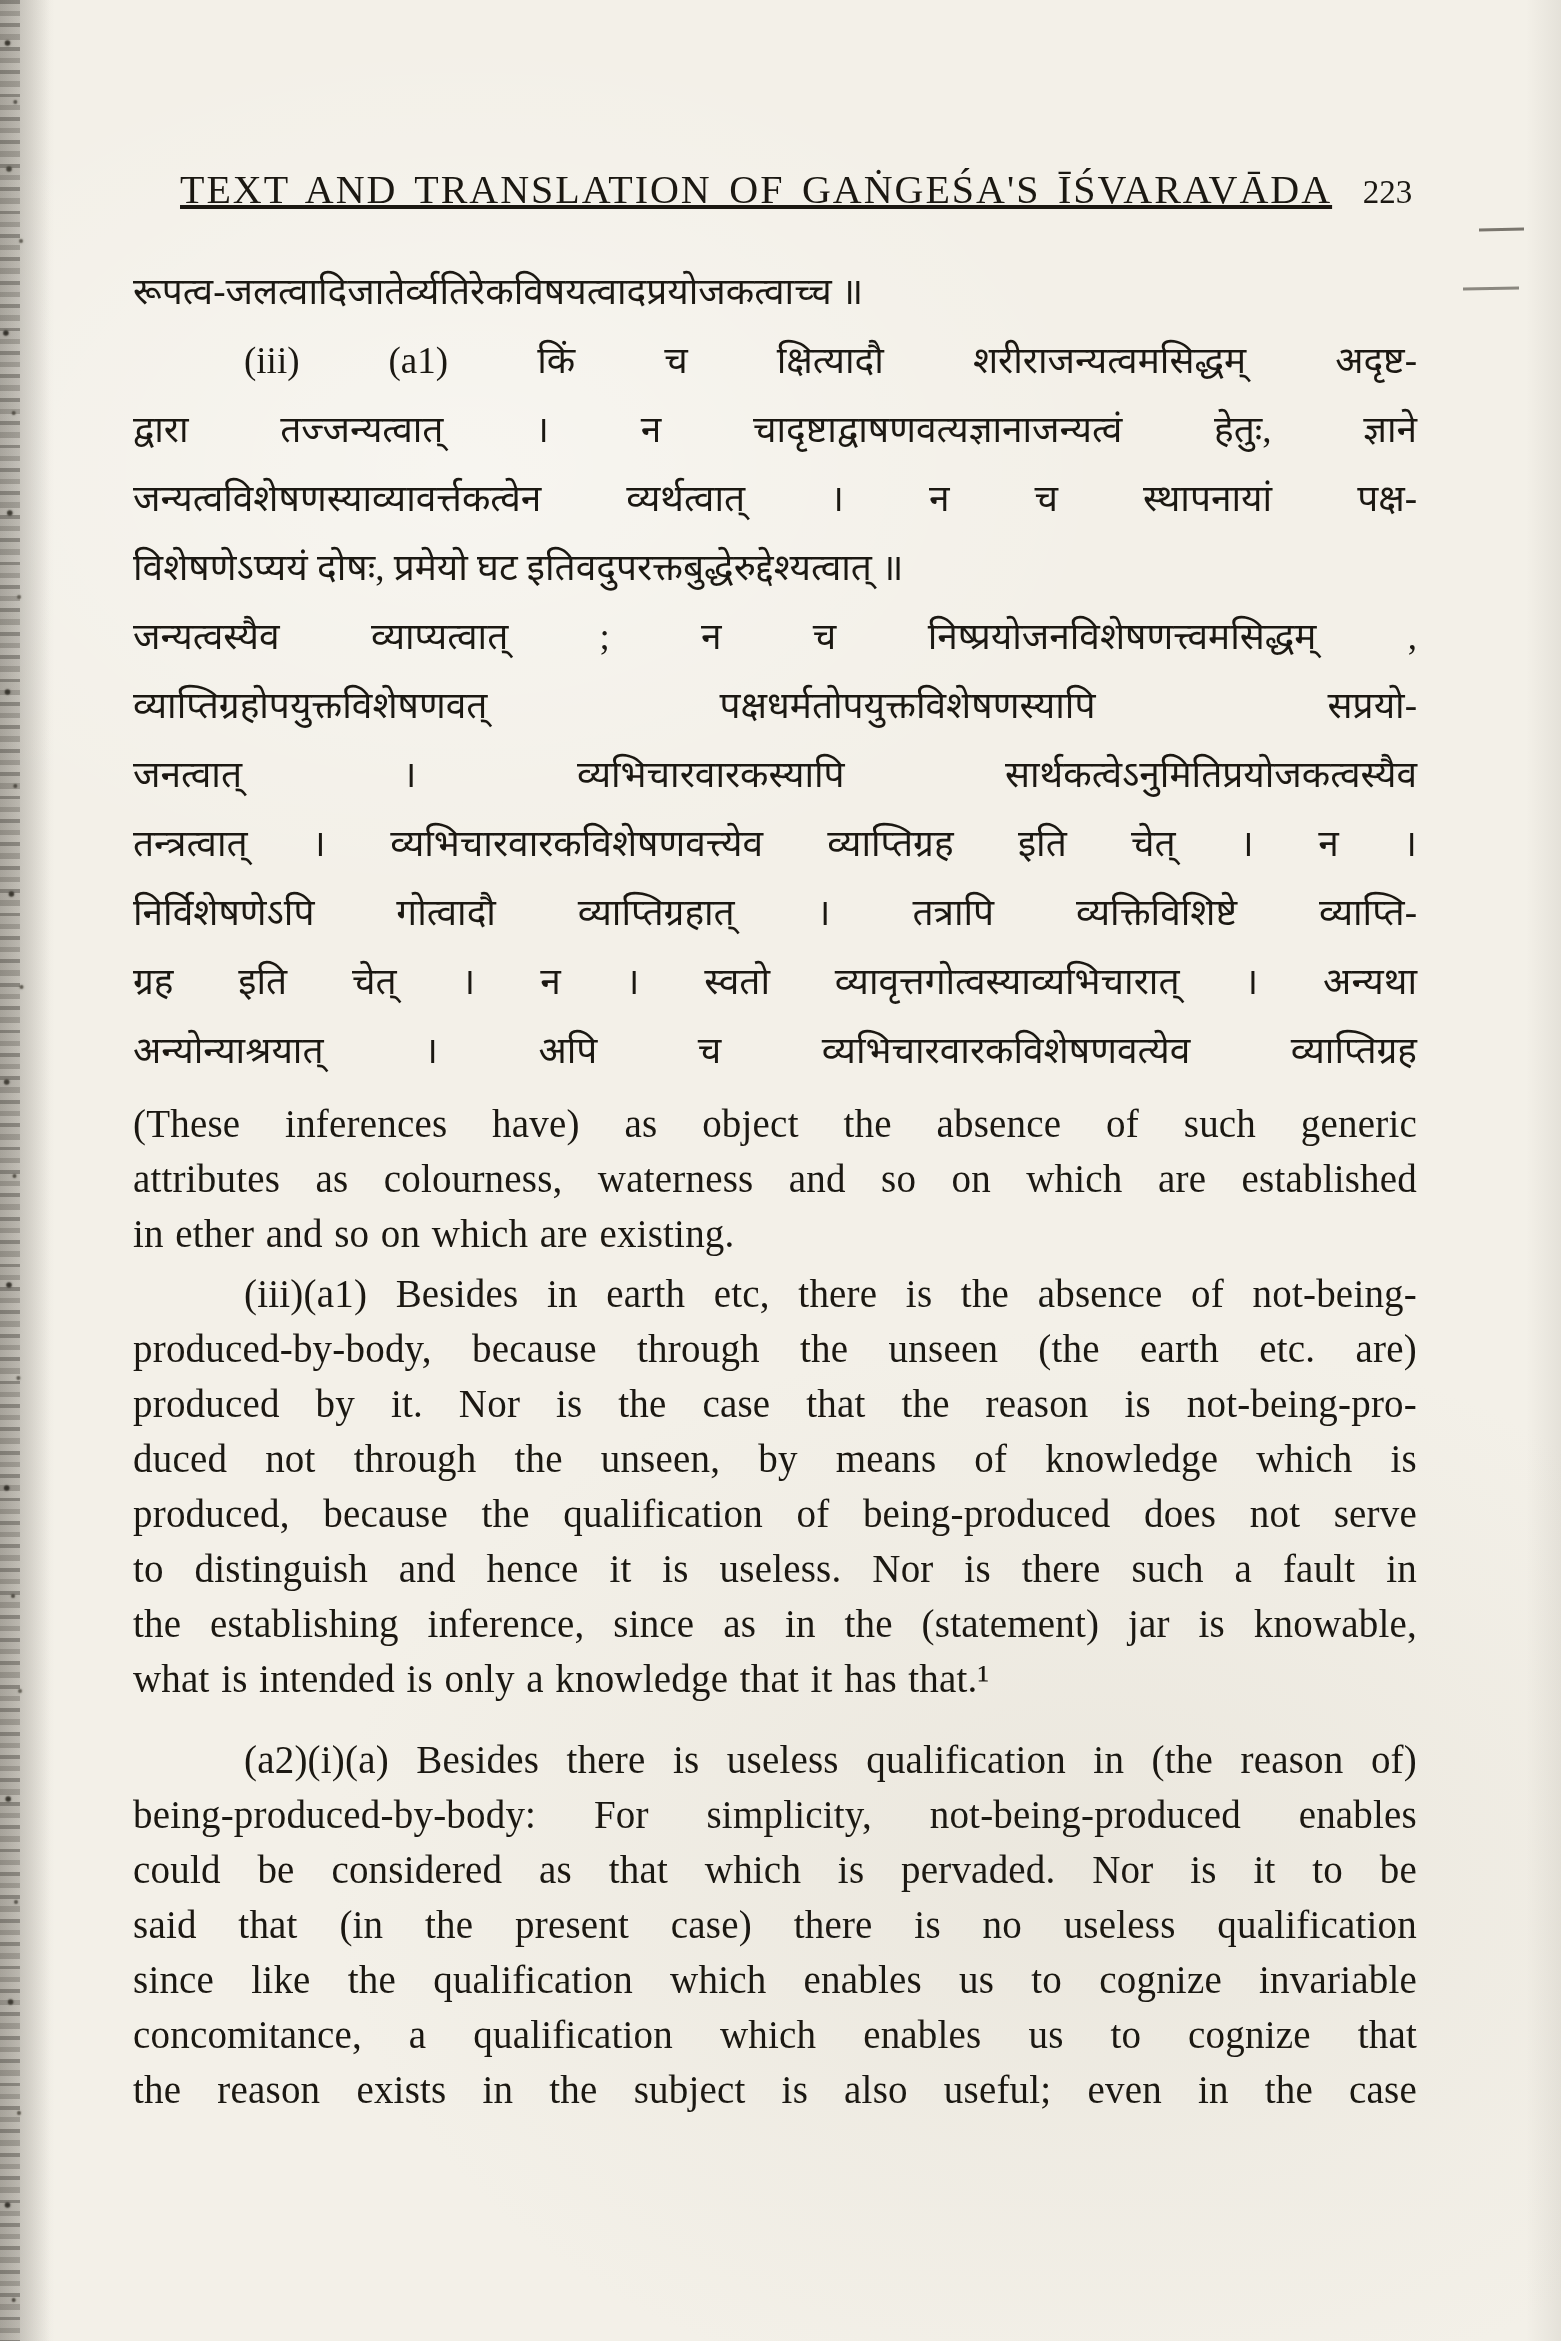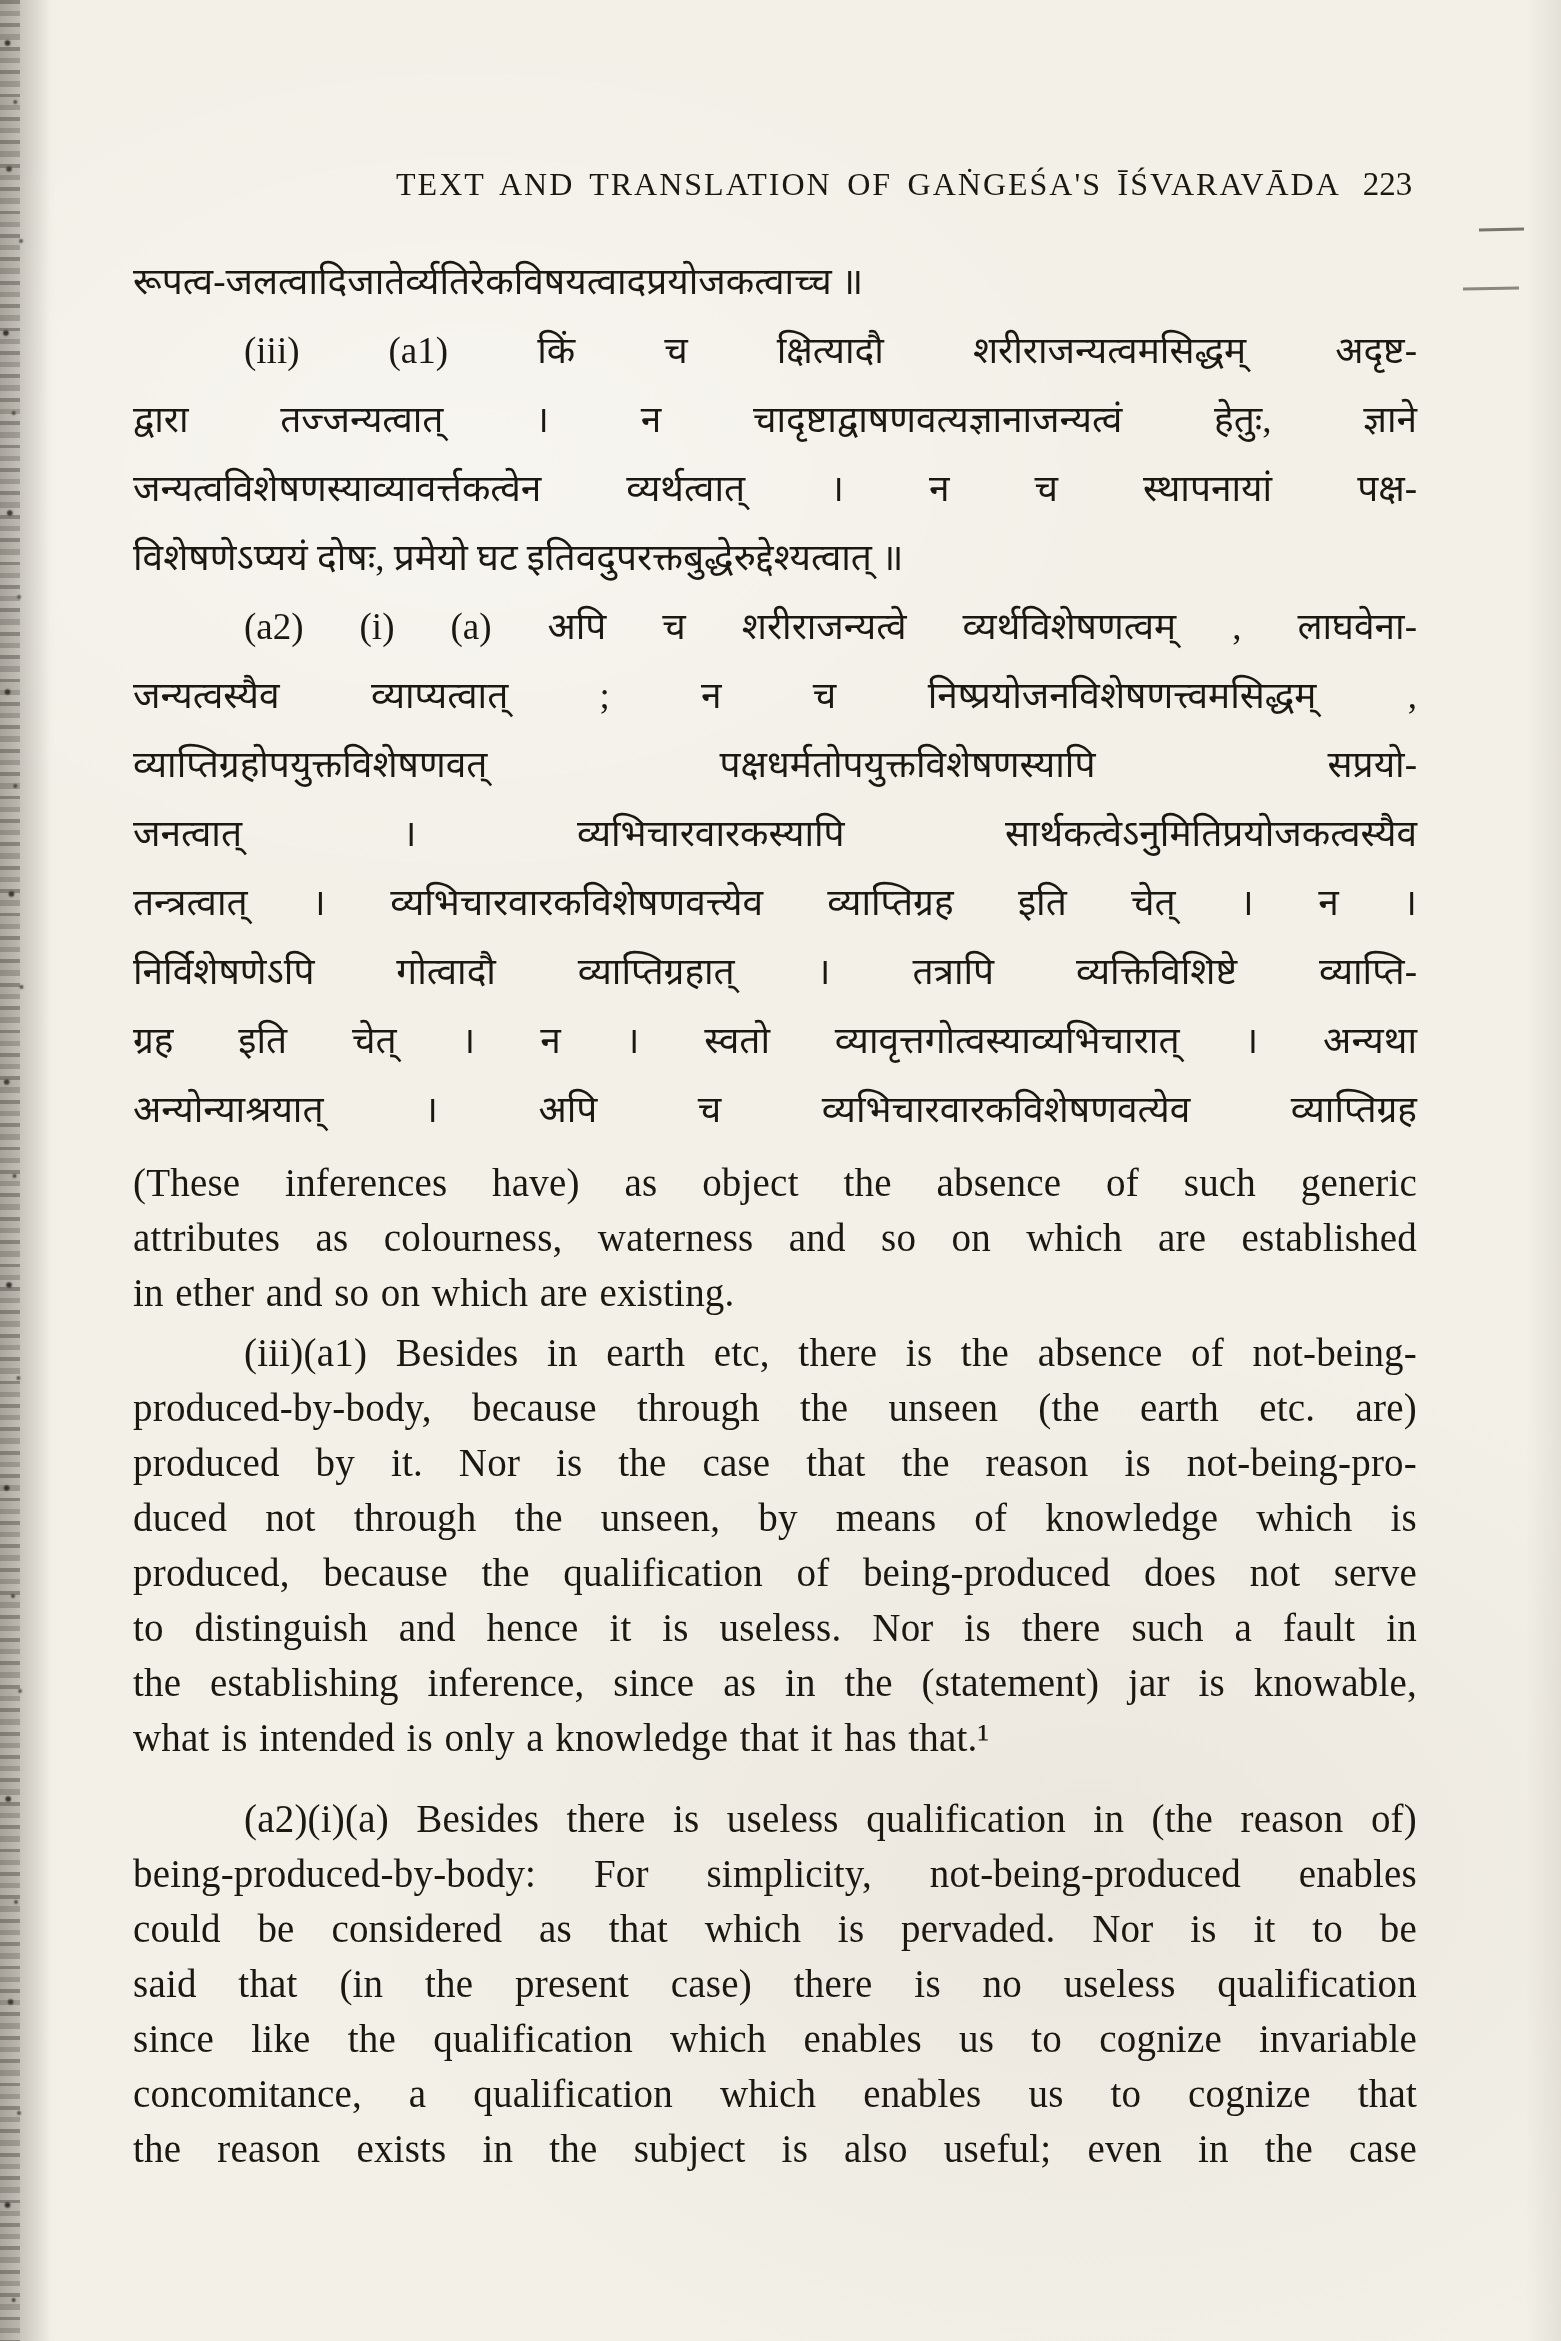--- a/index.html
+++ b/index.html
@@ -60,22 +60,22 @@
     background: rgba(70,66,58,0.60); transform: rotate(-1deg);
   }
 
   .content { position: absolute; left: 133px; right: 144px; top: 166px; }
 
   .header-row {
     display: flex; align-items: baseline;
     padding: 0 4.7px 0 47px; margin-bottom: 44px;
   }
   .header-title {
-    flex: 1; text-align: right;
-    font-size: 32px; letter-spacing: 2px; word-spacing: 5.5px;
+    flex: 1; text-align: left;
+    font-size: 40px; letter-spacing: 2px; word-spacing: 5.5px; text-decoration: underline;
   }
   .page-number { font-size: 33px; margin-left: 22px; }
 
   .line { white-space: normal; }
   .just { text-align: justify; text-align-last: justify; }
   .indent { text-indent: 111px; }
 
   .sanskrit {
     font-family: Liberation Serif, serif;
     font-size: 37px; line-height: 69px;
@@ -115,21 +115,20 @@
       <div class="para">
           <div class="line">रूपत्व-जलत्वादिजातेर्व्यतिरेकविषयत्वादप्रयोजकत्वाच्च ॥</div>
         </div>
       <div class="para">
           <div class="line just indent">(iii) (a1) किं च क्षित्यादौ शरीराजन्यत्वमसिद्धम् अदृष्ट-</div>
           <div class="line just">द्वारा तज्जन्यत्वात् । न चादृष्टाद्वाषणवत्यज्ञानाजन्यत्वं हेतुः, ज्ञाने</div>
           <div class="line just">जन्यत्वविशेषणस्याव्यावर्त्तकत्वेन व्यर्थत्वात् । न च स्थापनायां पक्ष-</div>
           <div class="line">विशेषणेऽप्ययं दोषः, प्रमेयो घट इतिवदुपरक्तबुद्धेरुद्देश्यत्वात् ॥</div>
         </div>
       <div class="para">
-          <div class="line just indent">(a2) (i) (a) अपि च शरीराजन्यत्वे व्यर्थविशेषणत्वम् , लाघवेना-</div>
           <div class="line just">जन्यत्वस्यैव व्याप्यत्वात् ; न च निष्प्रयोजनविशेषणत्त्वमसिद्धम् ,</div>
           <div class="line just">व्याप्तिग्रहोपयुक्तविशेषणवत् पक्षधर्मतोपयुक्तविशेषणस्यापि सप्रयो-</div>
           <div class="line just">जनत्वात् । व्यभिचारवारकस्यापि सार्थकत्वेऽनुमितिप्रयोजकत्वस्यैव</div>
           <div class="line just">तन्त्रत्वात् । व्यभिचारवारकविशेषणवत्त्येव व्याप्तिग्रह इति चेत् । न ।</div>
           <div class="line just">निर्विशेषणेऽपि गोत्वादौ व्याप्तिग्रहात् । तत्रापि व्यक्तिविशिष्टे व्याप्ति-</div>
           <div class="line just">ग्रह इति चेत् । न । स्वतो व्यावृत्तगोत्वस्याव्यभिचारात् । अन्यथा</div>
           <div class="line just">अन्योन्याश्रयात् । अपि च व्यभिचारवारकविशेषणवत्येव व्याप्तिग्रह</div>
         </div>
     </div>
 

